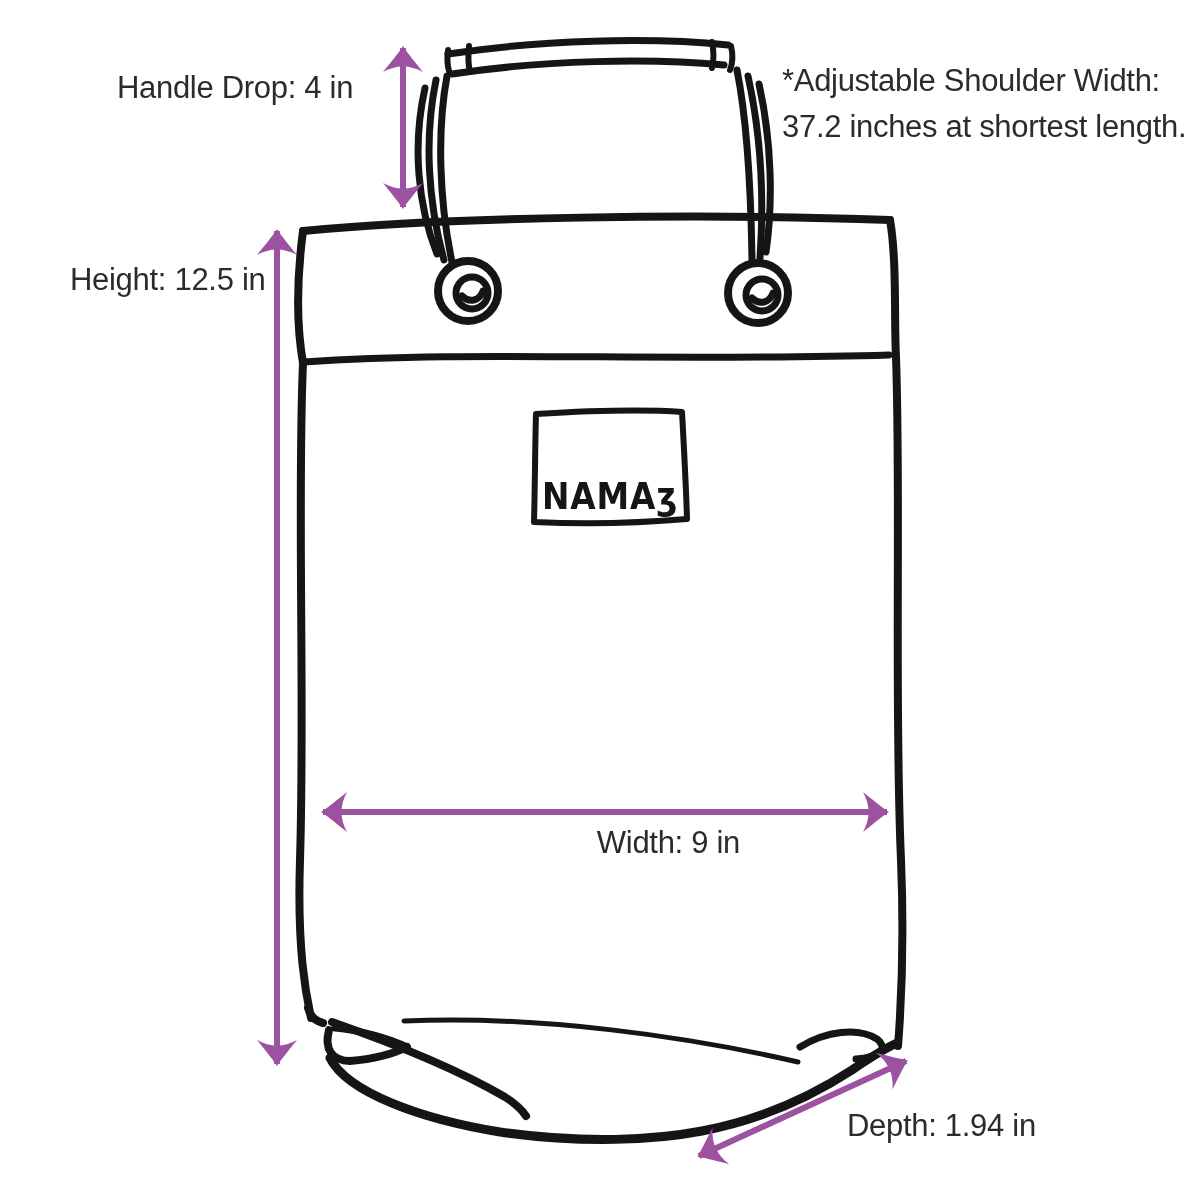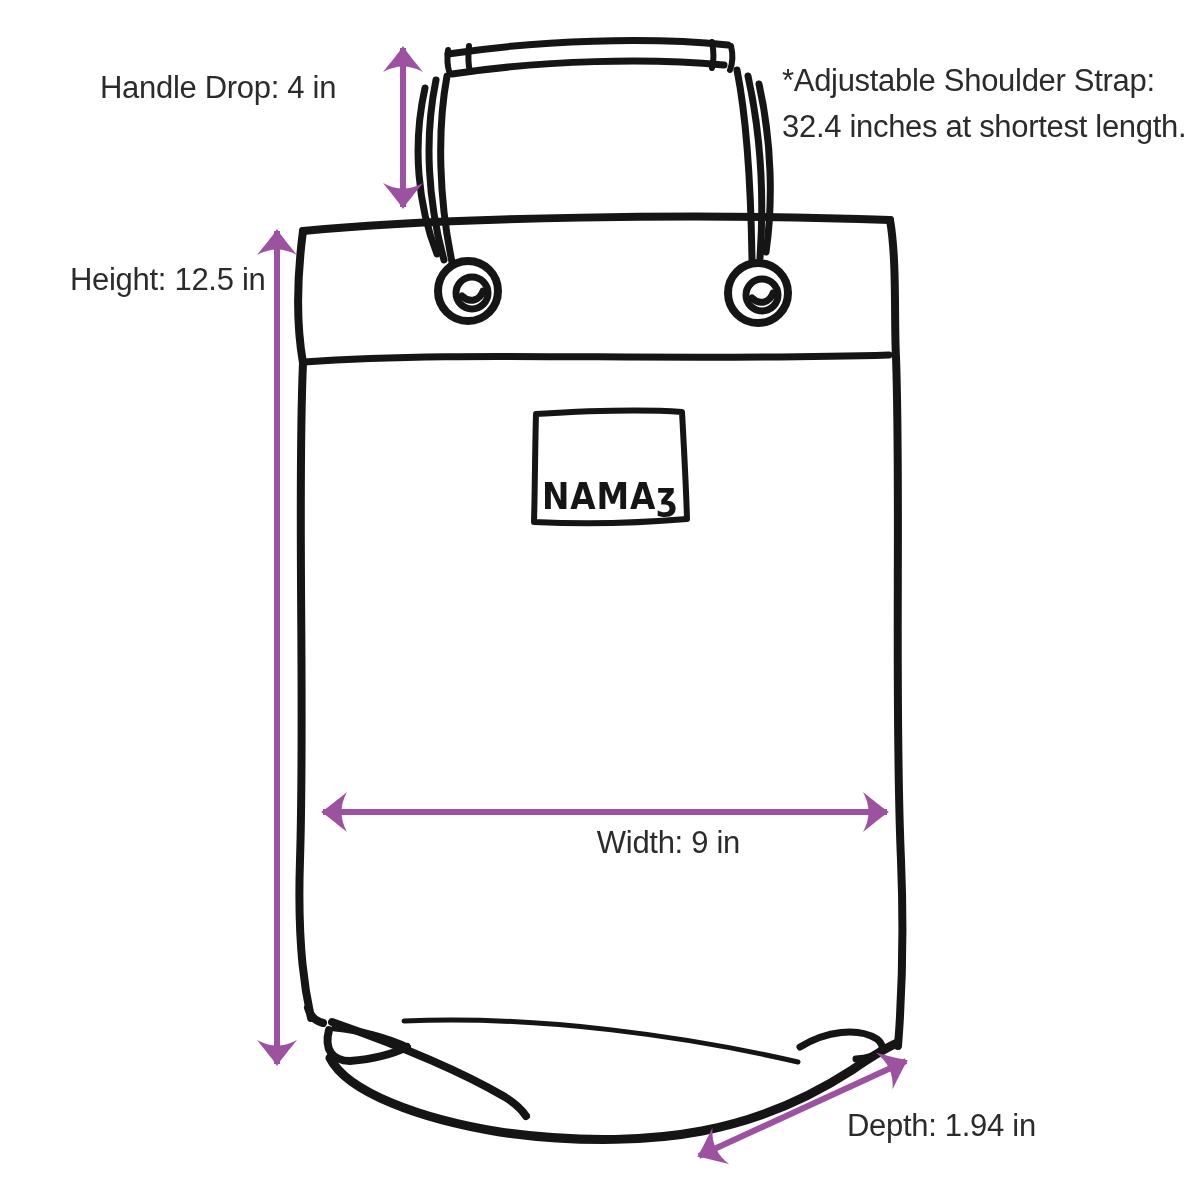--- a/index.html
+++ b/index.html
@@ -20,21 +20,21 @@
   }
   .strap-note{
     position:absolute;
     left:782px;top:58px;
     font-size:31px;
     letter-spacing:-0.3px;
     line-height:46px;
     color:#2b2b2b;
     white-space:nowrap;
   }
-  #handle-drop-label{left:100px;top:70px;width:270px;text-align:left;}
+  #handle-drop-label{left:100px;top:70px;width:270px;text-align:center;}
   #height-label{left:70px;top:262px;text-align:right;}
   #width-label{left:440px;top:825px;width:300px;text-align:right;}
   #depth-label{left:847px;top:1108px;}
 </style>
 </head>
 <body>
 
 <div class="canvas">
 
   <svg width="1200" height="1200" viewBox="0 0 1200 1200">
@@ -94,17 +94,17 @@
 
   <div class="dim-label" id="handle-drop-label">Handle Drop: 4 in</div>
 
   <div class="dim-label" id="height-label">Height: 12.5 in</div>
 
   <div class="dim-label" id="width-label">Width: 9 in</div>
 
   <div class="dim-label" id="depth-label">Depth: 1.94 in</div>
 
   <div class="strap-note">
-    <div>*Adjustable Shoulder Strap:</div>
-    <div>32.4 inches at shortest length.</div>
+    <div>*Adjustable Shoulder Width:</div>
+    <div>37.2 inches at shortest length.</div>
   </div>
 
 </div>
 
 </body></html>

